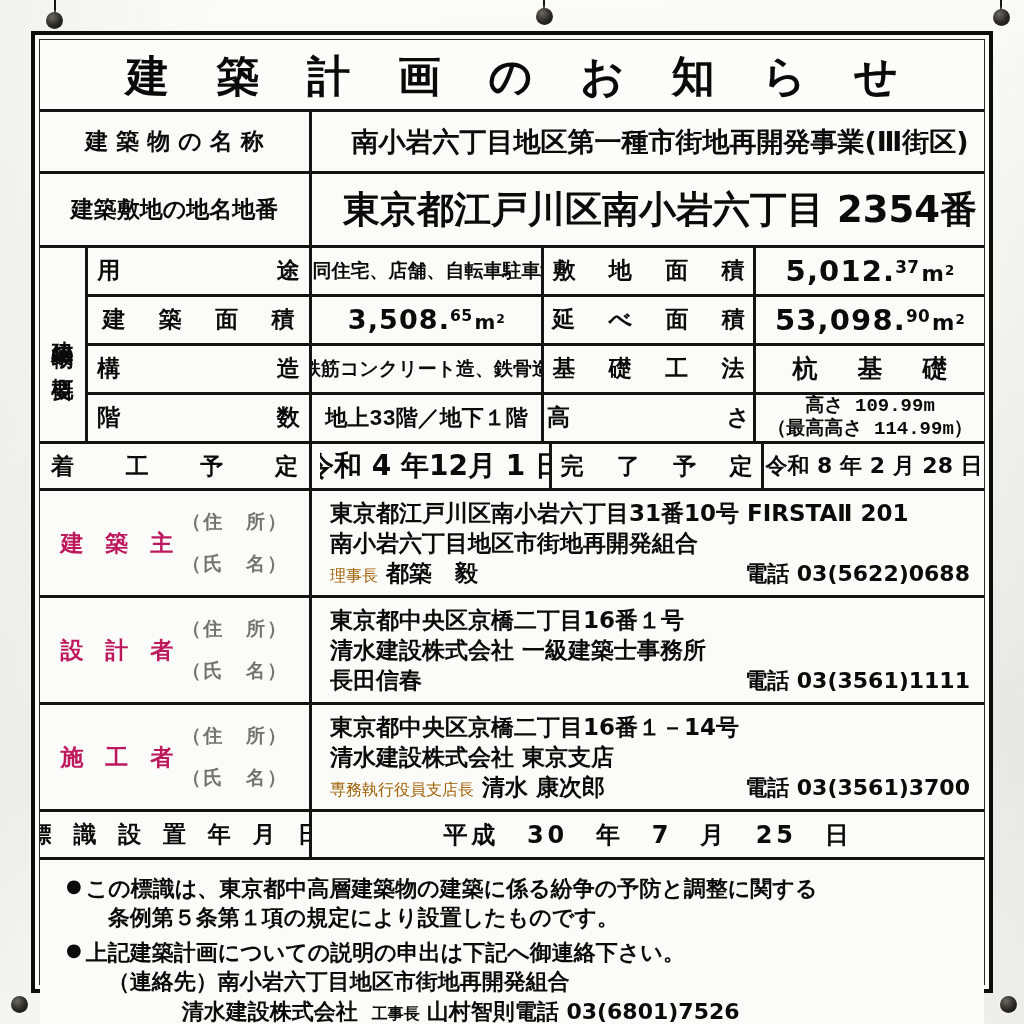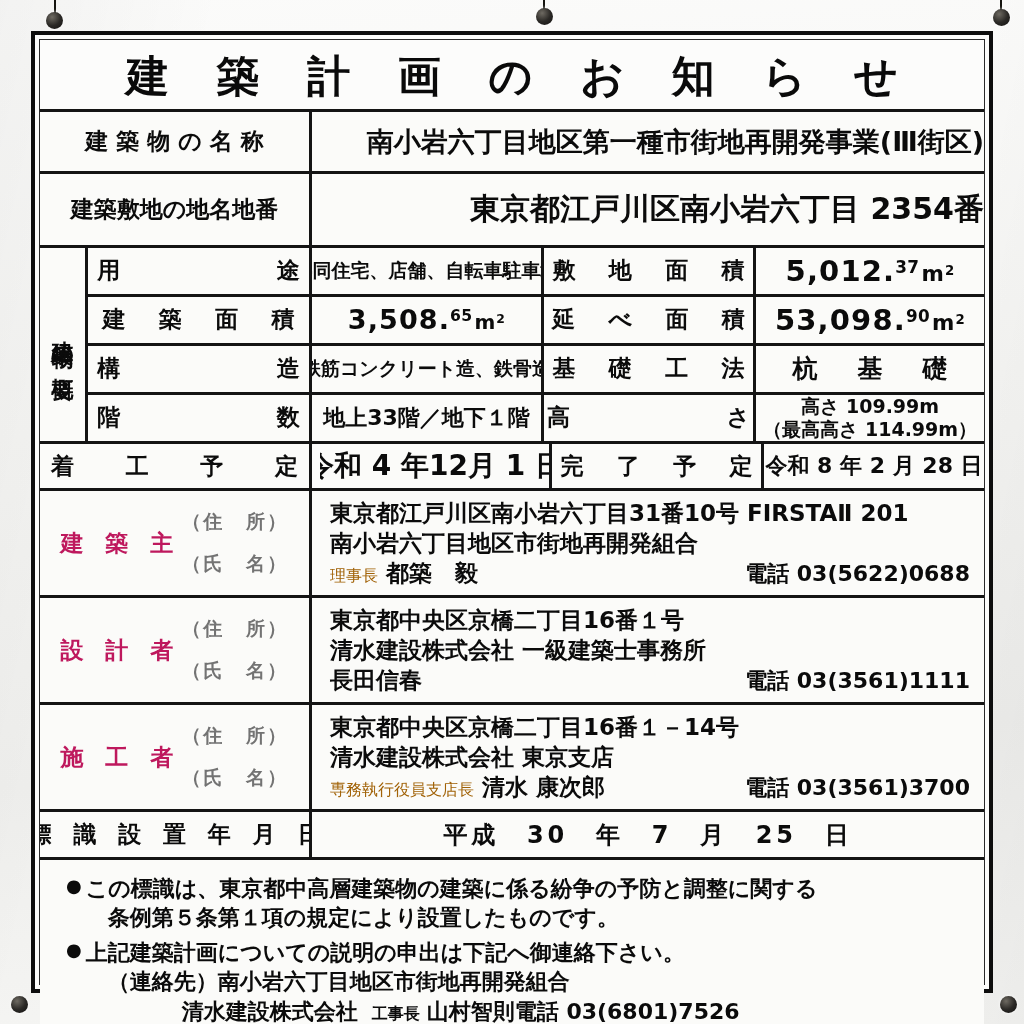--- a/index.html
+++ b/index.html
@@ -92,40 +92,40 @@
     letter-spacing: 0.38em;
     text-indent: 0.38em;
     color: #0a0a0a;
     line-height: 72px;
   }
 
   
   .r-name { height: 62px; flex: none; }
   .r-addr { height: 74px; flex: none; }
   .c-head { width: 272px; font-size: 23px; }
-  .c-body { flex: 1; justify-content: flex-end; padding-left: 24px; }
+  .c-body { flex: 1; justify-content: center; padding-left: 24px; }
 
   
   .outline { display: flex; flex: none; height: 196px; border-bottom: 3px solid #141414; }
   .vert-label {
     width: 48px;
     border-right: 3px solid #141414;
     display: flex; align-items: center; justify-content: center;
     background: #fbfbf9;
   }
   .vert-label span {
     writing-mode: vertical-rl;
     font-size: 22px;
     font-weight: 700;
     letter-spacing: 0.14em;
     color: #0b0b0b;
   }
   .outline-rows { flex: 1; display: flex; flex-direction: column; }
   .o-row { flex: 1; display: flex; border-bottom: 3px solid #141414; }
-  .o-row:last-child { border-bottom: none; }
+  .o-row:last-child { border-bottom: none; font-family: Liberation Mono, monospace; }
   .o-l1 { width: 224px; font-size: 23px; }
   .o-v1 { width: 232px; font-size: 19px; }
   .o-l2 { width: 212px; font-size: 23px; }
   .o-v2 { flex: 1; font-size: 23px; }
 
   .num { font-size: 29px; letter-spacing: 0.04em; }
   .num sup { font-size: 0.58em; vertical-align: 0.50em; letter-spacing: 0.02em; }
   .unit { font-size: 0.74em; margin-left: 2px; }
   .unit sup { font-size: 0.62em; vertical-align: 0.46em; }
   .two-line { flex-direction: column; line-height: 1.22; font-size: 19px; }
@@ -219,21 +219,21 @@
     <div class="cell c-body">
       <span class="val" style="font-size:27px;">南小岩六丁目地区第一種市街地再開発事業(Ⅲ街区)</span>
     </div>
   </div>
 
   <div class="row r-addr">
     <div class="cell c-head">
       <span class="lbl">建築敷地の地名地番</span>
     </div>
     <div class="cell c-body">
-      <span class="val" style="font-size:30px;">東京都江戸川区南小岩六丁目 2354番</span>
+      <span class="val" style="font-size:37px;">東京都江戸川区南小岩六丁目 2354番</span>
     </div>
   </div>
 
   <div class="outline">
     <div class="vert-label">
       <span>建築物の概要</span>
     </div>
     <div class="outline-rows">
 
       <div class="o-row">

